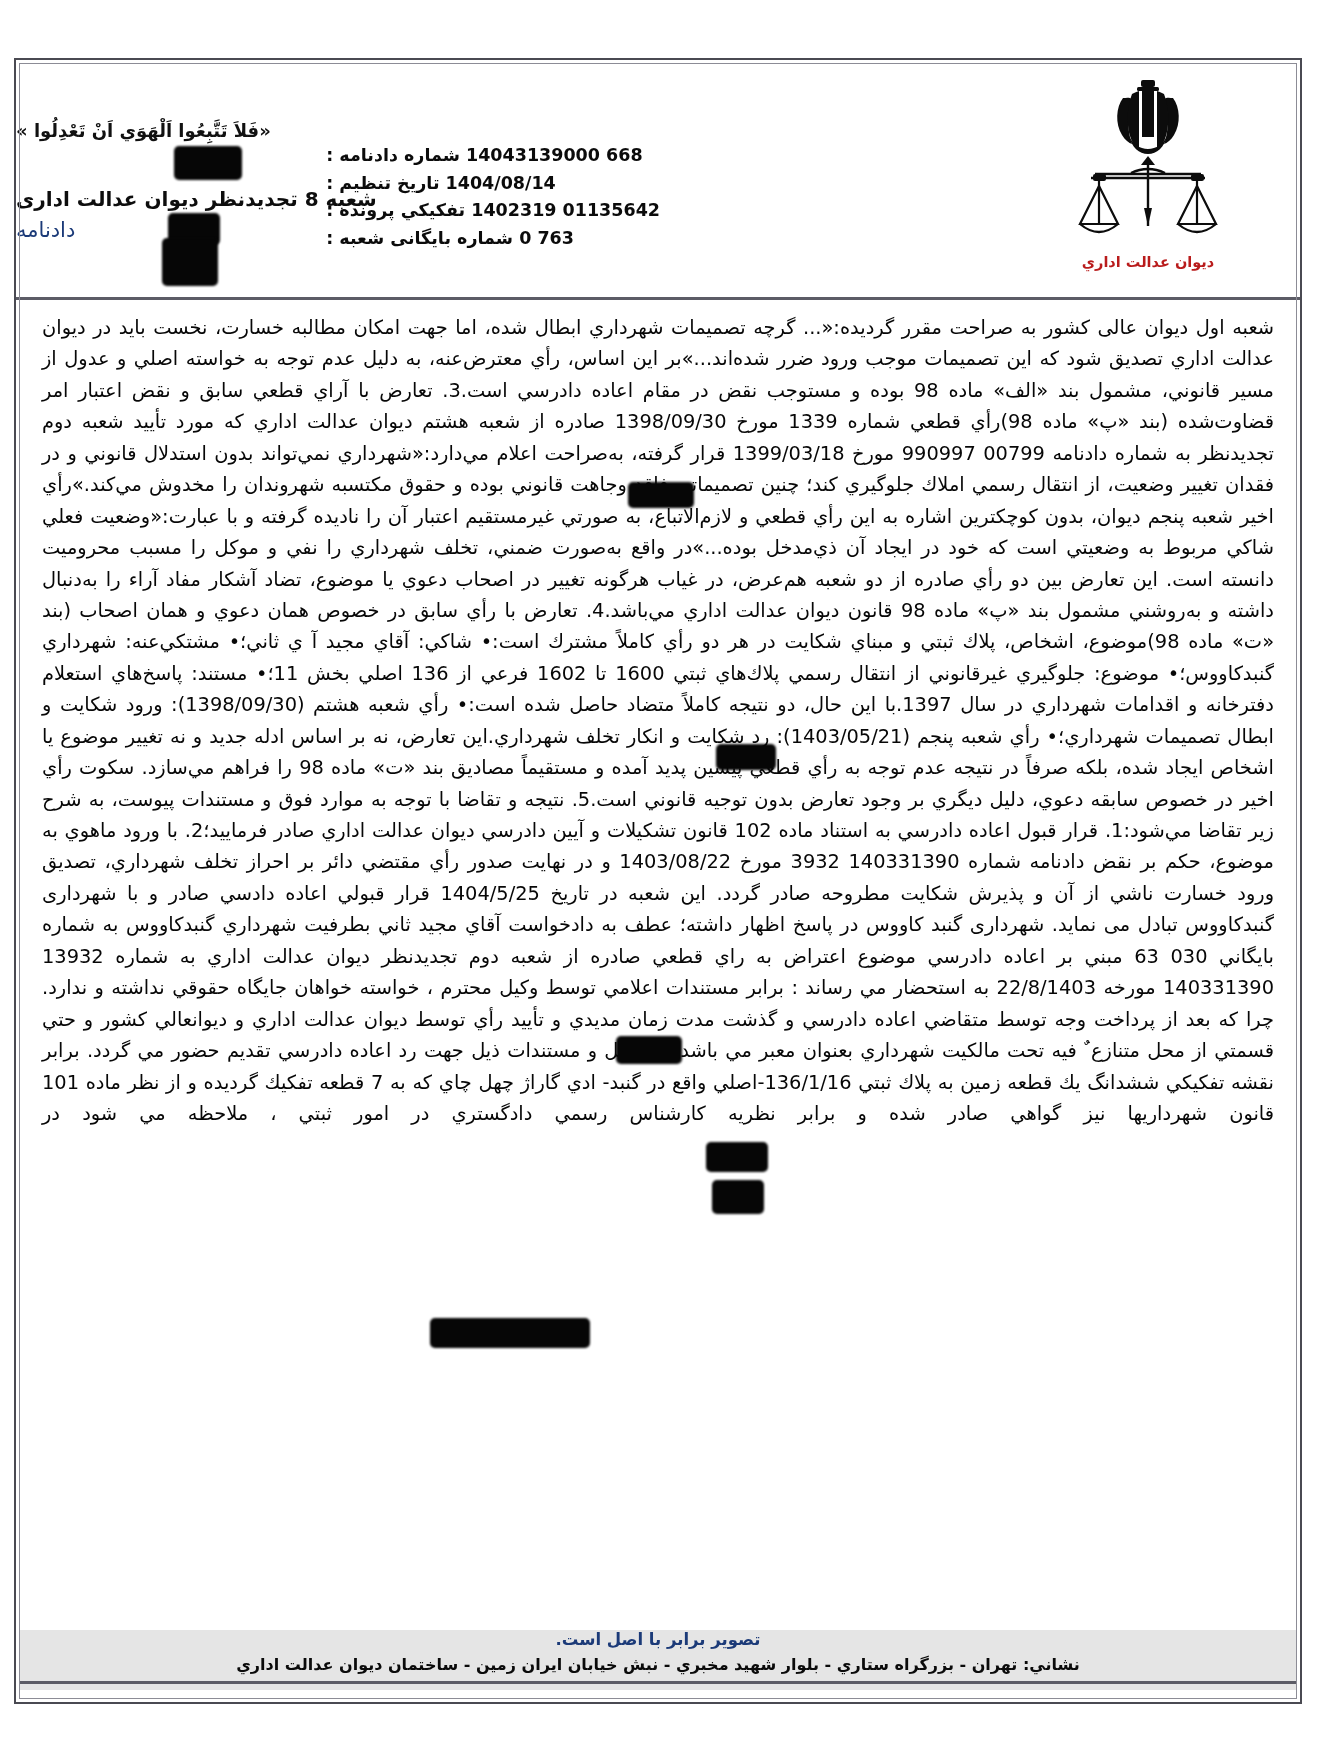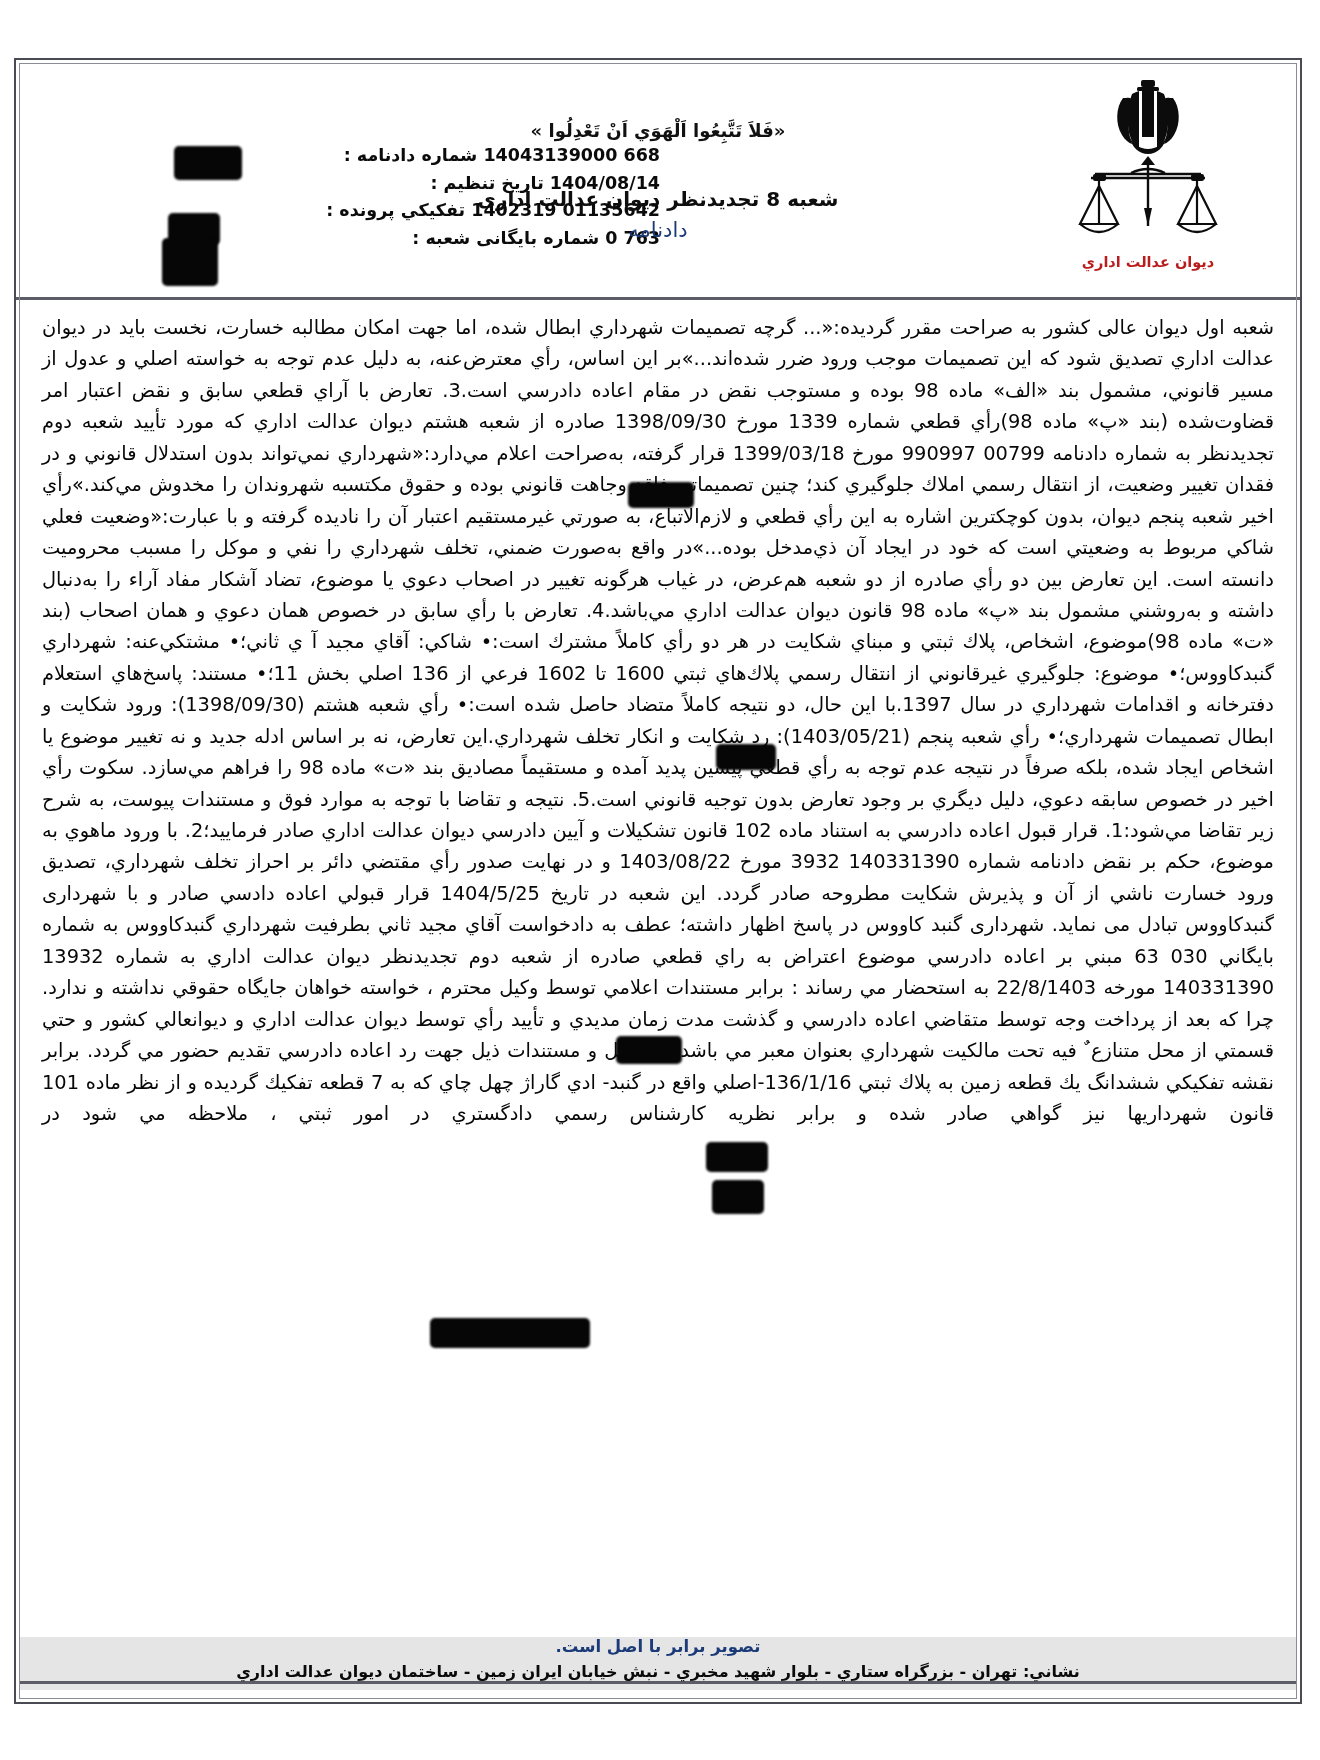--- a/index.html
+++ b/index.html
@@ -41,21 +41,21 @@
     position: relative;
     height: 240px;
     border-bottom: 3px solid #5c5c66;
     box-sizing: border-box;
   }
 
   .hdr-meta {
     position: absolute;
     right: 640px;
     top: 82px;
-    text-align: right;
+    text-align: left;
     direction: rtl;
     line-height: 1.52;
   }
   .meta-row {
     font-size: 17.5px;
     font-weight: bold;
     white-space: nowrap;
     letter-spacing: 0px;
     color: #0b0b0b;
     margin-bottom: 1px;
@@ -71,21 +71,21 @@
     background: #060606;
     border-radius: 5px;
     filter: blur(1.3px);
     z-index: 4;
   }
 
   .hdr-center {
     position: absolute;
     left: 0; right: 0;
     top: 60px;
-    text-align: center;
+    text-align: left;
   }
   .verse {
     font-size: 18px;
     font-weight: bold;
     color: #111;
     margin-bottom: 46px;
     direction: rtl;
   }
   .branch-line {
     font-size: 20px;
@@ -148,20 +148,21 @@
     font-size: 16.5px;
     font-weight: bold;
     color: #1b3a78;
     margin-bottom: 6px;
   }
   .footer-addr {
     font-size: 16px;
     font-weight: bold;
     color: #0a0a0a;
     border-bottom: 3px solid #5c5c66;
+    padding-bottom: 7px;
   }
 </style>
 </head>
 <body>
 
 <div class="page">
 
   <div class="header">
 
     <div class="hdr-meta">

